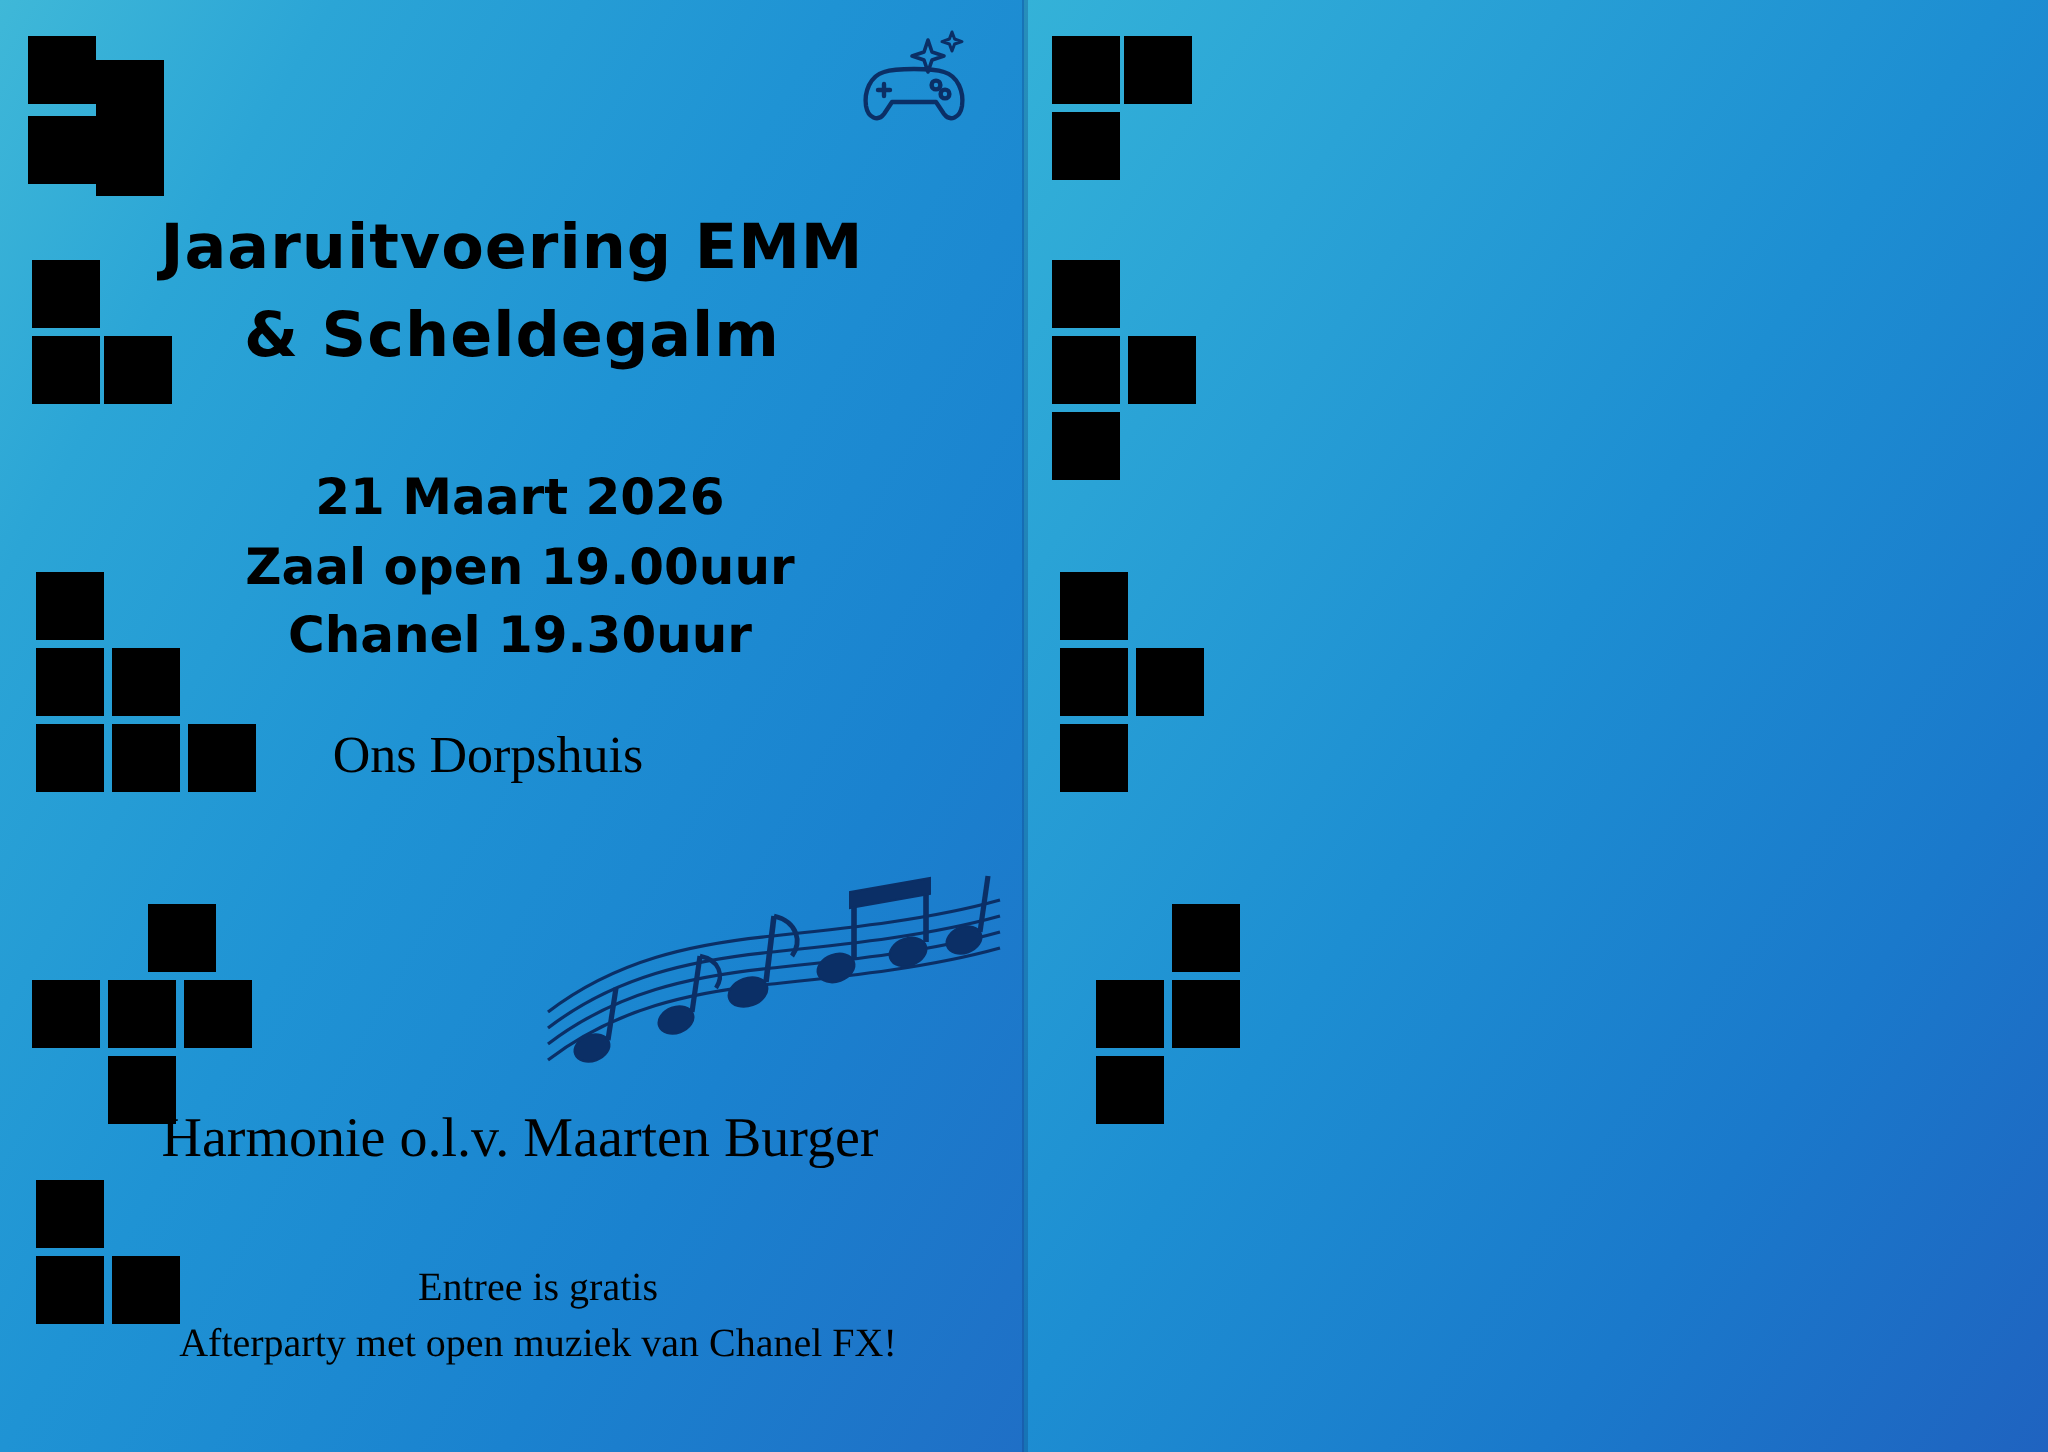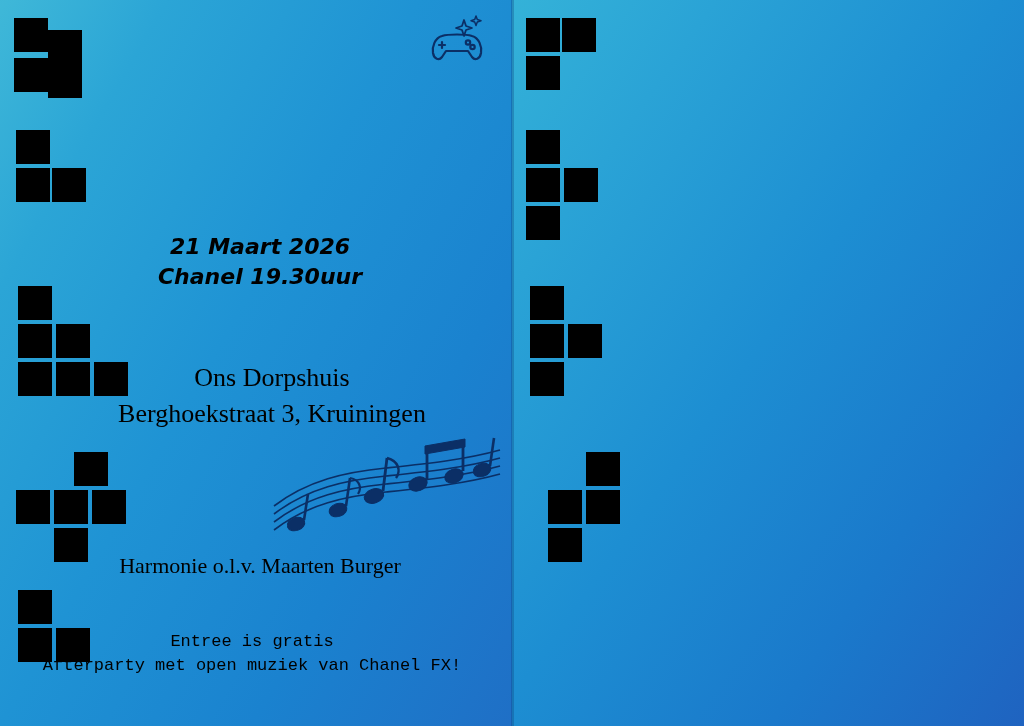--- a/index.html
+++ b/index.html
@@ -45,39 +45,37 @@
     font-family: "DejaVu Sans", sans-serif;
     font-weight: bold;
     font-size: 31px;
     line-height: 1.42;
     letter-spacing: 0.5px;
   }
   .datetime {
     left: 40px; top: 232px; width: 440px;
     font-family: "DejaVu Sans", sans-serif;
     font-weight: bold;
-    font-size: 22px;
+    font-size: 25px;
     line-height: 1.38;
-    font-style: italic;
   }
   .venue {
-    left: 52px; top: 360px; width: 440px;
+    left: 24px; top: 360px; width: 440px;
     font-size: 26px;
     line-height: 1.38;
   }
   .conductors {
     left: 40px; top: 550px; width: 440px;
-    font-size: 22px;
+    font-size: 28px;
     line-height: 1.42;
   }
   .entrance {
-    left: 32px; top: 630px; width: 440px;
-    font-size: 17px;
+    left: 49px; top: 630px; width: 440px;
+    font-size: 20px;
     line-height: 1.42;
-    font-family: Liberation Mono, monospace;
   }
 
   .gamepad { position: absolute; left: 426px; top: 8px; z-index: 5; }
   .music { position: absolute; left: 268px; top: 428px; z-index: 3; }
 </style>
 </head>
 <body>
 
 <div id="poster">
 
@@ -147,29 +145,33 @@
           <ellipse cx="186" cy="48" rx="9.5" ry="6.8" transform="rotate(-20 186 48)"></ellipse>
           <path d="M159 51 L159 18 M195 43 L195 12" stroke-width="2.8" fill="none"></path>
           <path d="M157 18 L197 11 L197 19 L157 26 Z" stroke-width="1"></path>
 
           <ellipse cx="214" cy="42" rx="9" ry="6.5" transform="rotate(-20 214 42)"></ellipse>
           <path d="M222 38 L226 10" stroke-width="2.6" fill="none"></path>
         </g>
       </svg>
     </div>
 
+    <div class="tx title">
+      <div>Jaaruitvoering EMM</div>
+      <div>&amp; Scheldegalm</div>
+    </div>
 
     <div class="tx datetime">
       <div>21 Maart 2026</div>
+      <div>Zaal open 19.00uur</div>
       <div>Chanel 19.30uur</div>
     </div>
 
     <div class="tx venue">
       <div>Ons Dorpshuis</div>
-      <div>Berghoekstraat 3, Kruiningen</div>
     </div>
 
     <div class="tx conductors">
       <div>Harmonie o.l.v. Maarten Burger</div>
     </div>
 
     <div class="tx entrance">
       <div>Entree is gratis</div>
       <div>Afterparty met open muziek van Chanel FX!</div>
     </div>

